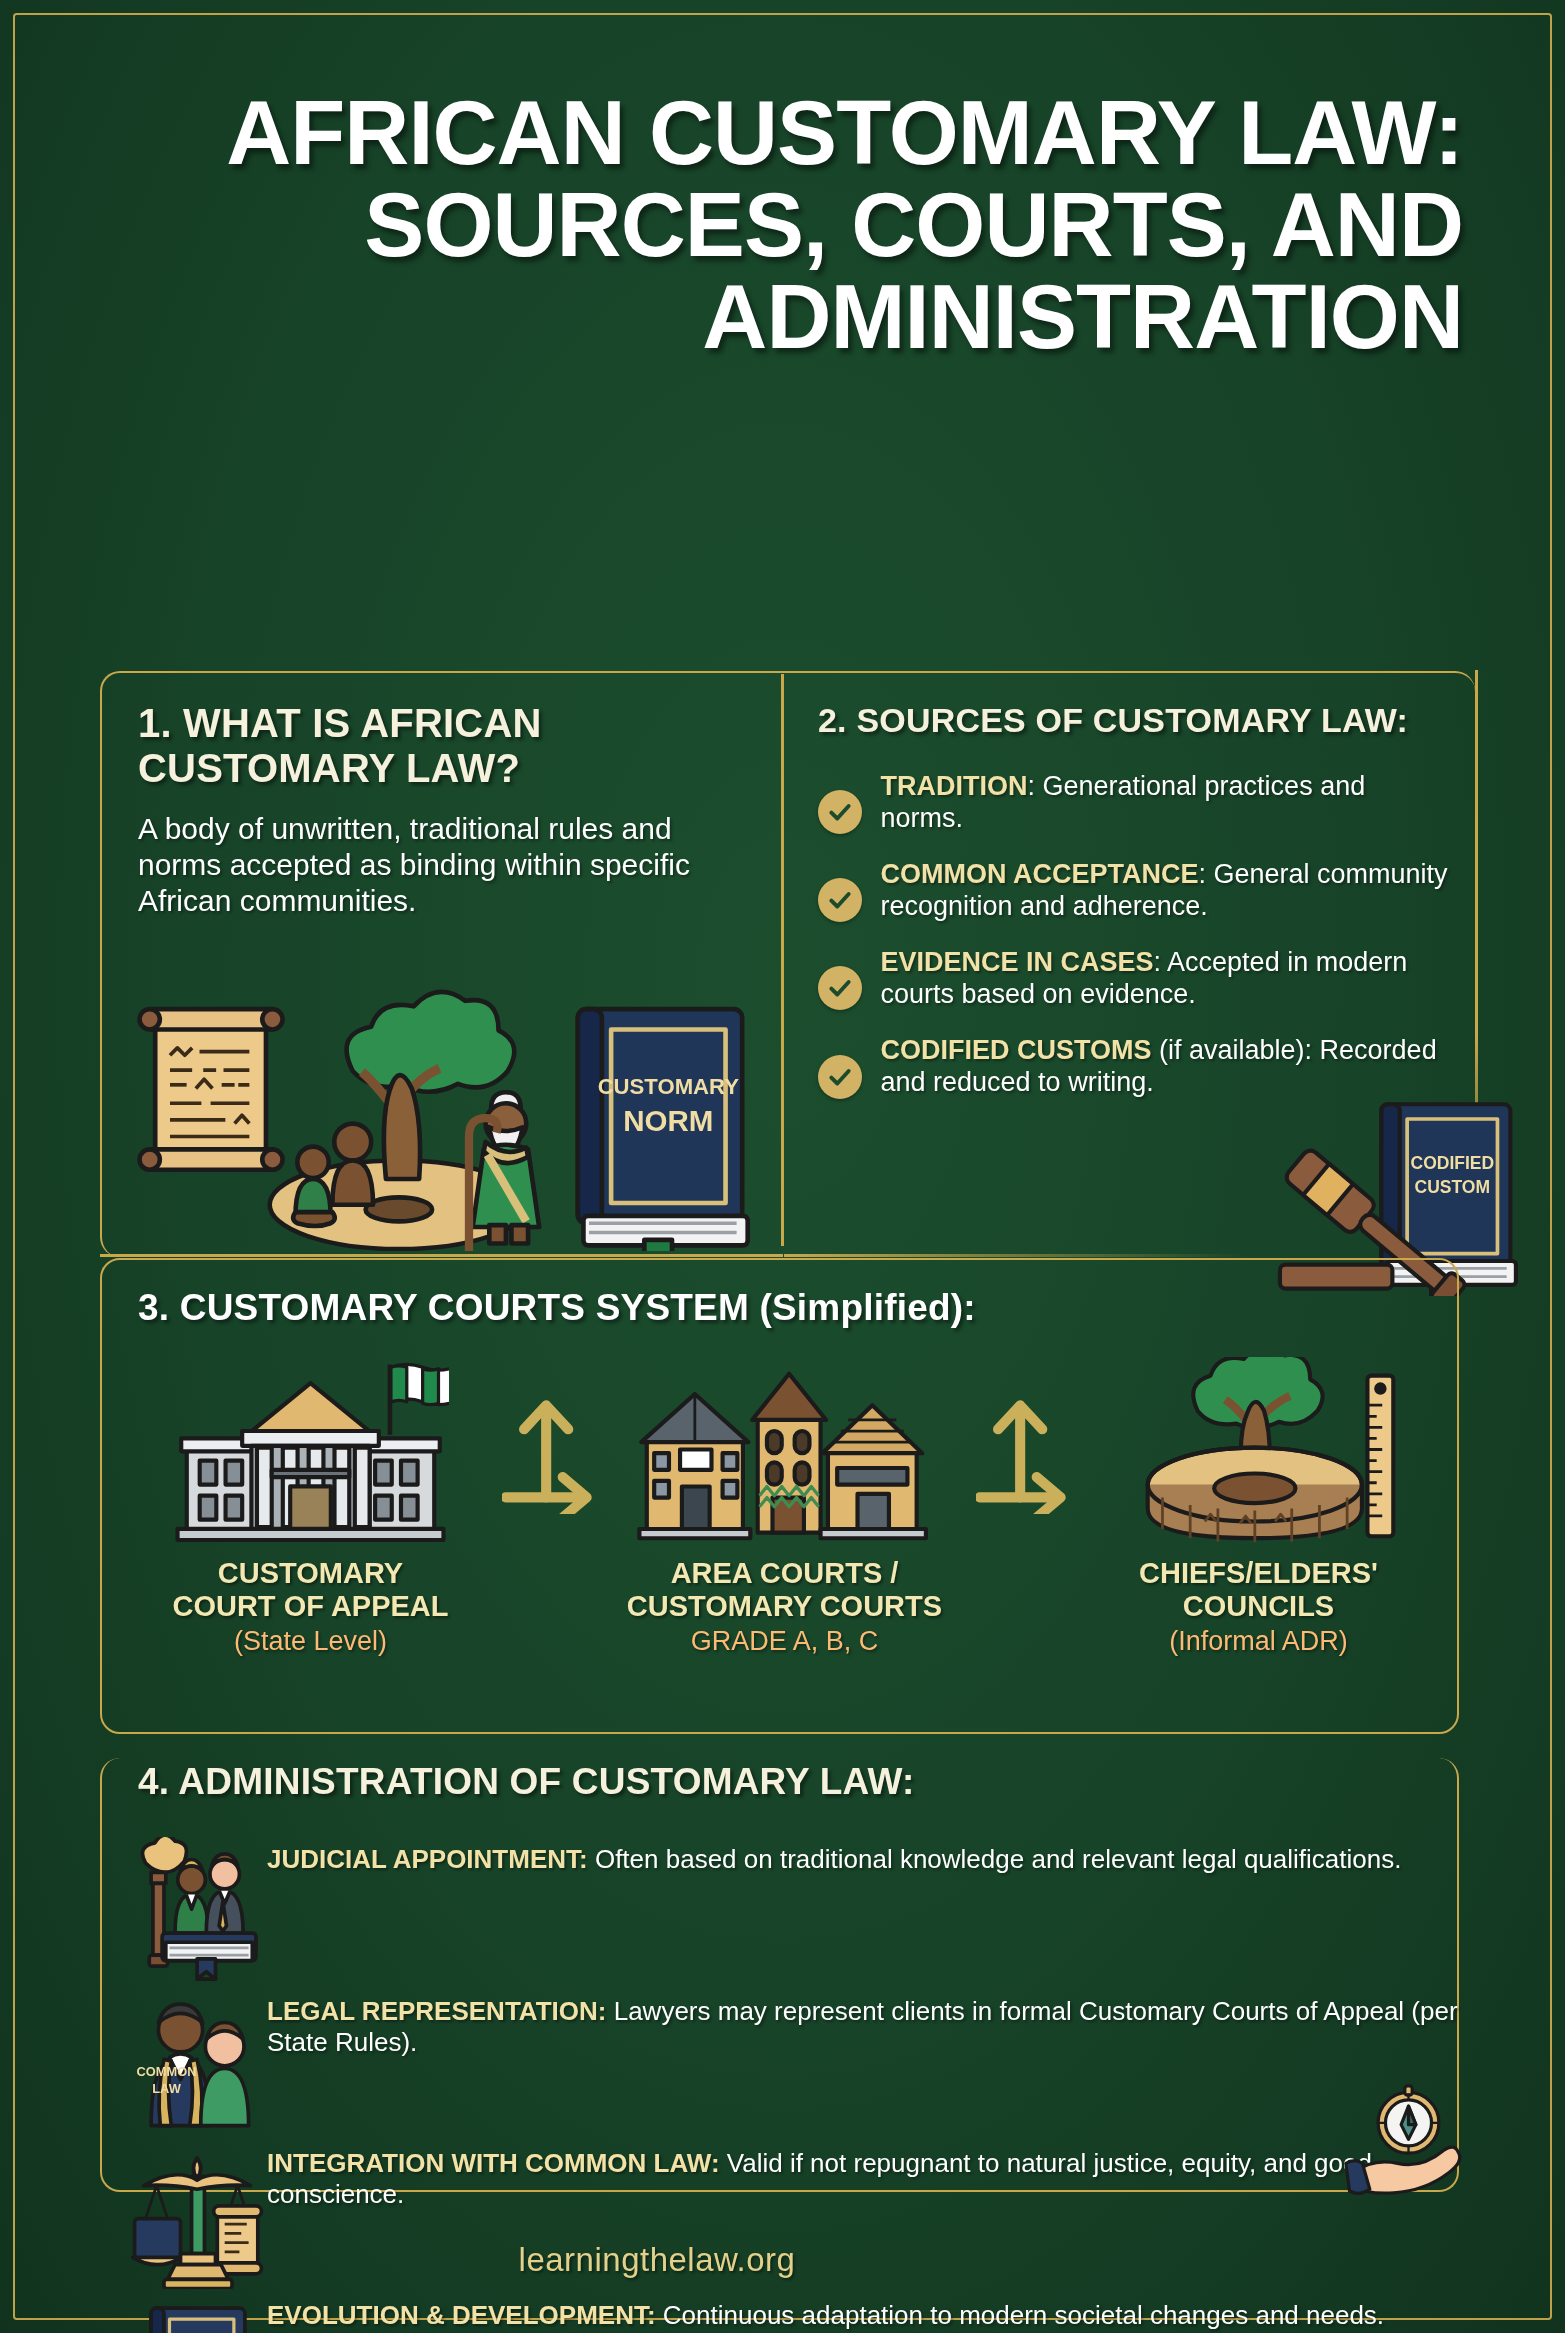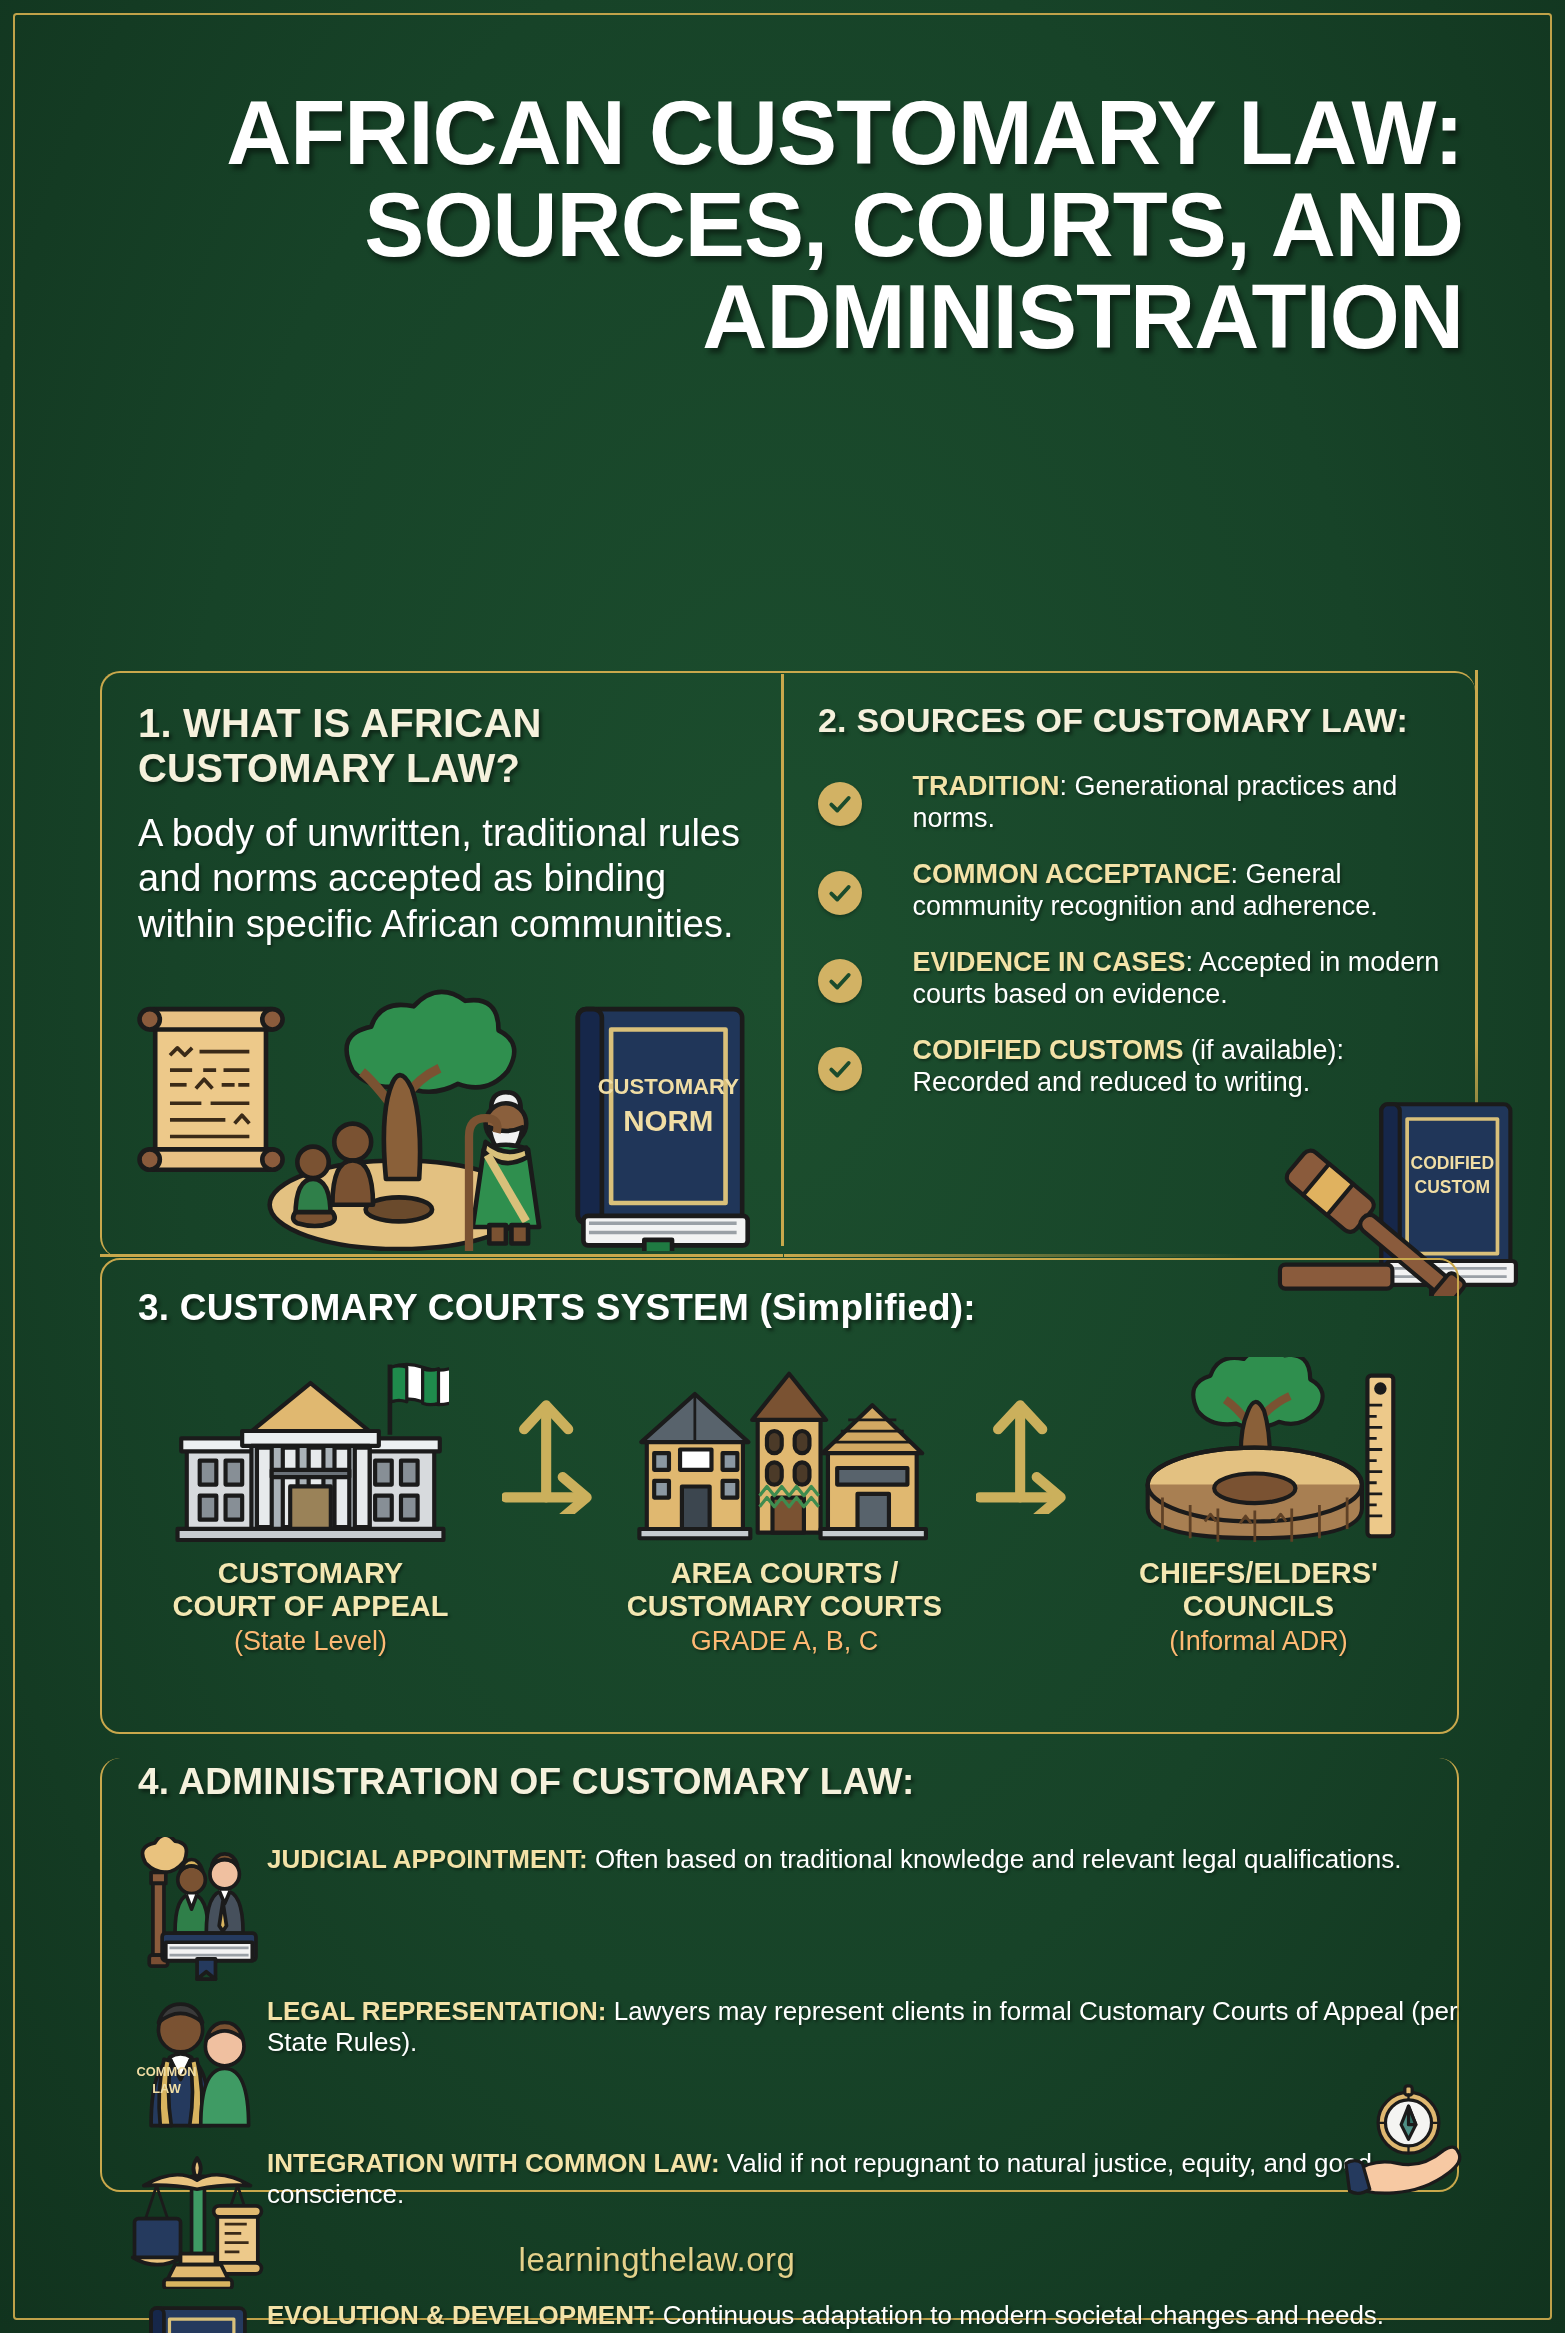--- a/index.html
+++ b/index.html
@@ -61,31 +61,31 @@
     position:absolute; left:784px; top:1254px; width:461px; height:2.8px;
     background:linear-gradient(to right,#c9a84c 0%, rgba(201,168,76,0) 100%); z-index:6;
   }
 
   .sec1 { position:absolute; left:138px; top:701px; width:618px; }
   .sec-h1 {
     font-size:40px; font-weight:bold; color:#f5f1dc; line-height:1.12;
     letter-spacing:0.2px; text-shadow:2.8px 2.8px 3.7px rgba(0,0,0,.45);
   }
   .sec1-body {
-    margin-top:20px; font-size:38px; line-height:1.2; color:#ffffff;
+    margin-top:20px; font-size:30px; line-height:1.2; color:#ffffff;
     text-shadow:1.8px 1.8px 2.8px rgba(0,0,0,.4);
   }
 
   .sec2 { position:absolute; left:818px; top:701px; width:637px; }
   .sec-h2 {
     font-size:34px; font-weight:bold; color:#f5f1dc; letter-spacing:0.2px;
     text-shadow:2.8px 2.8px 3.7px rgba(0,0,0,.45);
   }
   .src-list { margin-top:31px; }
-  .src-item { display:flex; align-items:center; margin-bottom:25px;gap:32px; }
+  .src-item { display:flex; align-items:flex-end; margin-bottom:25px; }
   .tick {
     flex:0 0 auto; width:44px; height:44px; border-radius:50%;
     background:#d2b264; margin-right:18.5px; margin-top:3.7px;
     display:flex; align-items:center; justify-content:center;
     box-shadow:0 1.8px 3.7px rgba(0,0,0,.3);
   }
   .tick svg { width:26px; height:26px; }
   .src-text {
     font-size:27px; line-height:1.17; color:#ffffff; flex:1;
     text-shadow:1.8px 1.8px 2.8px rgba(0,0,0,.4);

